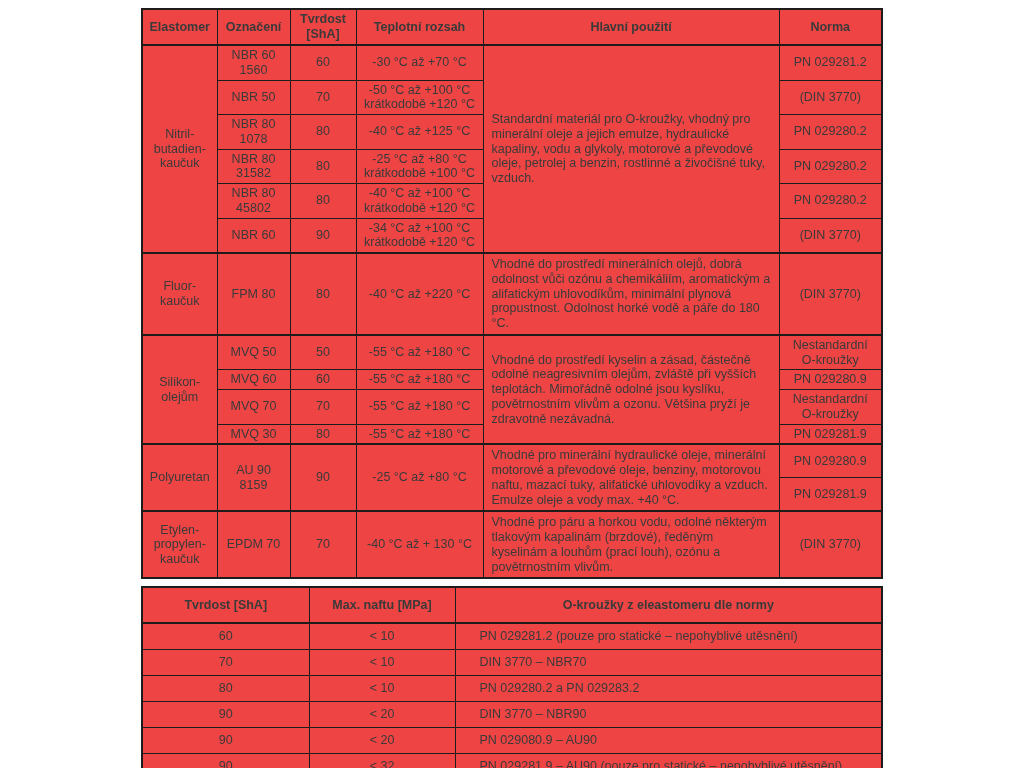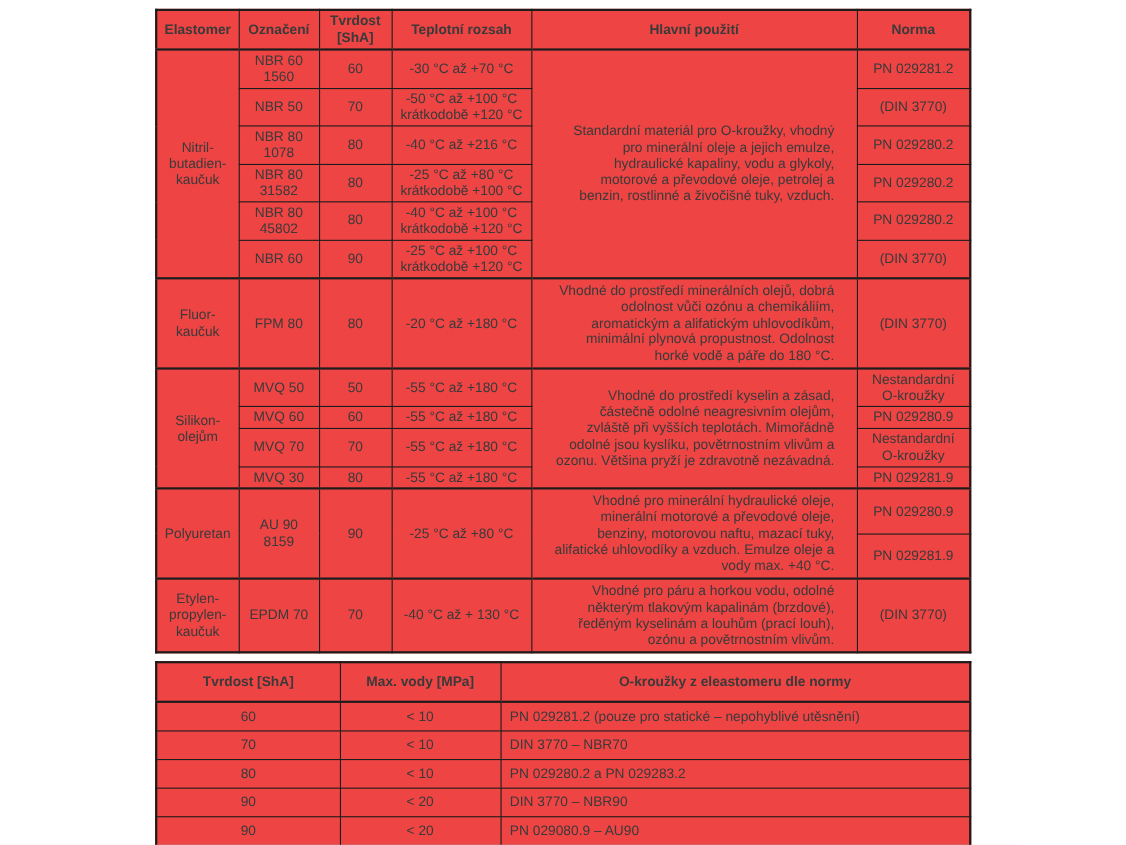--- a/index.html
+++ b/index.html
@@ -35,28 +35,28 @@
     white-space: pre-line;
     overflow: hidden;
   }
   th {
     font-weight: bold;
     height: 30px;
   }
   thead th { border-bottom: 2px solid #1c1c1c; }
   tr.group-start > td { border-top: 2px solid #1c1c1c; }
   .c-usage {
-    text-align: right;
-    padding: 3px 20px;
+    text-align: left;
+    padding: 3px 8px;
   }
   .t2 { margin-top: 7px; }
   .t2 td { height: 21px; }
   .t2 .c-desc {
     text-align: left;
-    padding-left: 8px;
+    padding-left: 24px;
   }
   
   .t1 col.col-elast { width: 75px; }
   .t1 col.col-desig { width: 73px; }
   .t1 col.col-hard  { width: 66px; }
   .t1 col.col-temp  { width: 127px; }
   .t1 col.col-usage { width: 296px; }
   .t1 col.col-norm  { width: 103px; }
   
   .t2 col.col-hard2 { width: 167px; }
@@ -104,21 +104,21 @@
           <td class="c-desig">NBR 50</td>
           <td class="c-hard">70</td>
           <td class="c-temp">-50 °C až +100 °C
 krátkodobě +120 °C</td>
           <td class="c-norm">(DIN 3770)</td>
         </tr>
         <tr>
           <td class="c-desig">NBR 80
 1078</td>
           <td class="c-hard">80</td>
-          <td class="c-temp">-40 °C až +216 °C</td>
+          <td class="c-temp">-40 °C až +125 °C</td>
           <td class="c-norm">PN 029280.2</td>
         </tr>
         <tr>
           <td class="c-desig">NBR 80
 31582</td>
           <td class="c-hard">80</td>
           <td class="c-temp">-25 °C až +80 °C
 krátkodobě +100 °C</td>
           <td class="c-norm">PN 029280.2</td>
         </tr>
@@ -126,30 +126,30 @@
           <td class="c-desig">NBR 80
 45802</td>
           <td class="c-hard">80</td>
           <td class="c-temp">-40 °C až +100 °C
 krátkodobě +120 °C</td>
           <td class="c-norm">PN 029280.2</td>
         </tr>
         <tr>
           <td class="c-desig">NBR 60</td>
           <td class="c-hard">90</td>
-          <td class="c-temp">-25 °C až +100 °C
+          <td class="c-temp">-34 °C až +100 °C
 krátkodobě +120 °C</td>
           <td class="c-norm">(DIN 3770)</td>
         </tr>
         <tr class="group-start">
           <td class="c-elast">Fluor-
 kaučuk</td>
           <td class="c-desig">FPM 80</td>
           <td class="c-hard">80</td>
-          <td class="c-temp">-20 °C až +180 °C</td>
+          <td class="c-temp">-40 °C až +220 °C</td>
           <td class="c-usage">Vhodné do prostředí minerálních olejů, dobrá odolnost vůči ozónu a chemikáliím, aromatickým a alifatickým uhlovodíkům, minimální plynová propustnost. Odolnost horké vodě a páře do 180 °C.</td>
           <td class="c-norm">(DIN 3770)</td>
         </tr>
         <tr class="group-start">
           <td class="c-elast" rowspan="4">Silikon-
 olejům</td>
           <td class="c-desig">MVQ 50</td>
           <td class="c-hard">50</td>
           <td class="c-temp">-55 °C až +180 °C</td>
           <td class="c-usage" rowspan="4">Vhodné do prostředí kyselin a zásad, částečně odolné neagresivním olejům, zvláště při vyšších teplotách. Mimořádně odolné jsou kyslíku, povětrnostním vlivům a ozonu. Většina pryží je zdravotně nezávadná.</td>
@@ -202,21 +202,21 @@
 
   <table class="t2">
     <colgroup>
       <col class="col-hard2">
         <col class="col-tlak">
         <col class="col-desc">
     </colgroup>
     <thead>
       <tr>
         <th>Tvrdost [ShA]</th>
-        <th>Max. vody [MPa]</th>
+        <th>Max. naftu [MPa]</th>
         <th>O-kroužky z eleastomeru dle normy</th>
       </tr>
     </thead>
     <tbody id="t2-body">
         <tr>
           <td>60</td>
           <td>&lt; 10</td>
           <td class="c-desc">PN 029281.2 (pouze pro statické – nepohyblivé utěsnění)</td>
         </tr>
         <tr>

